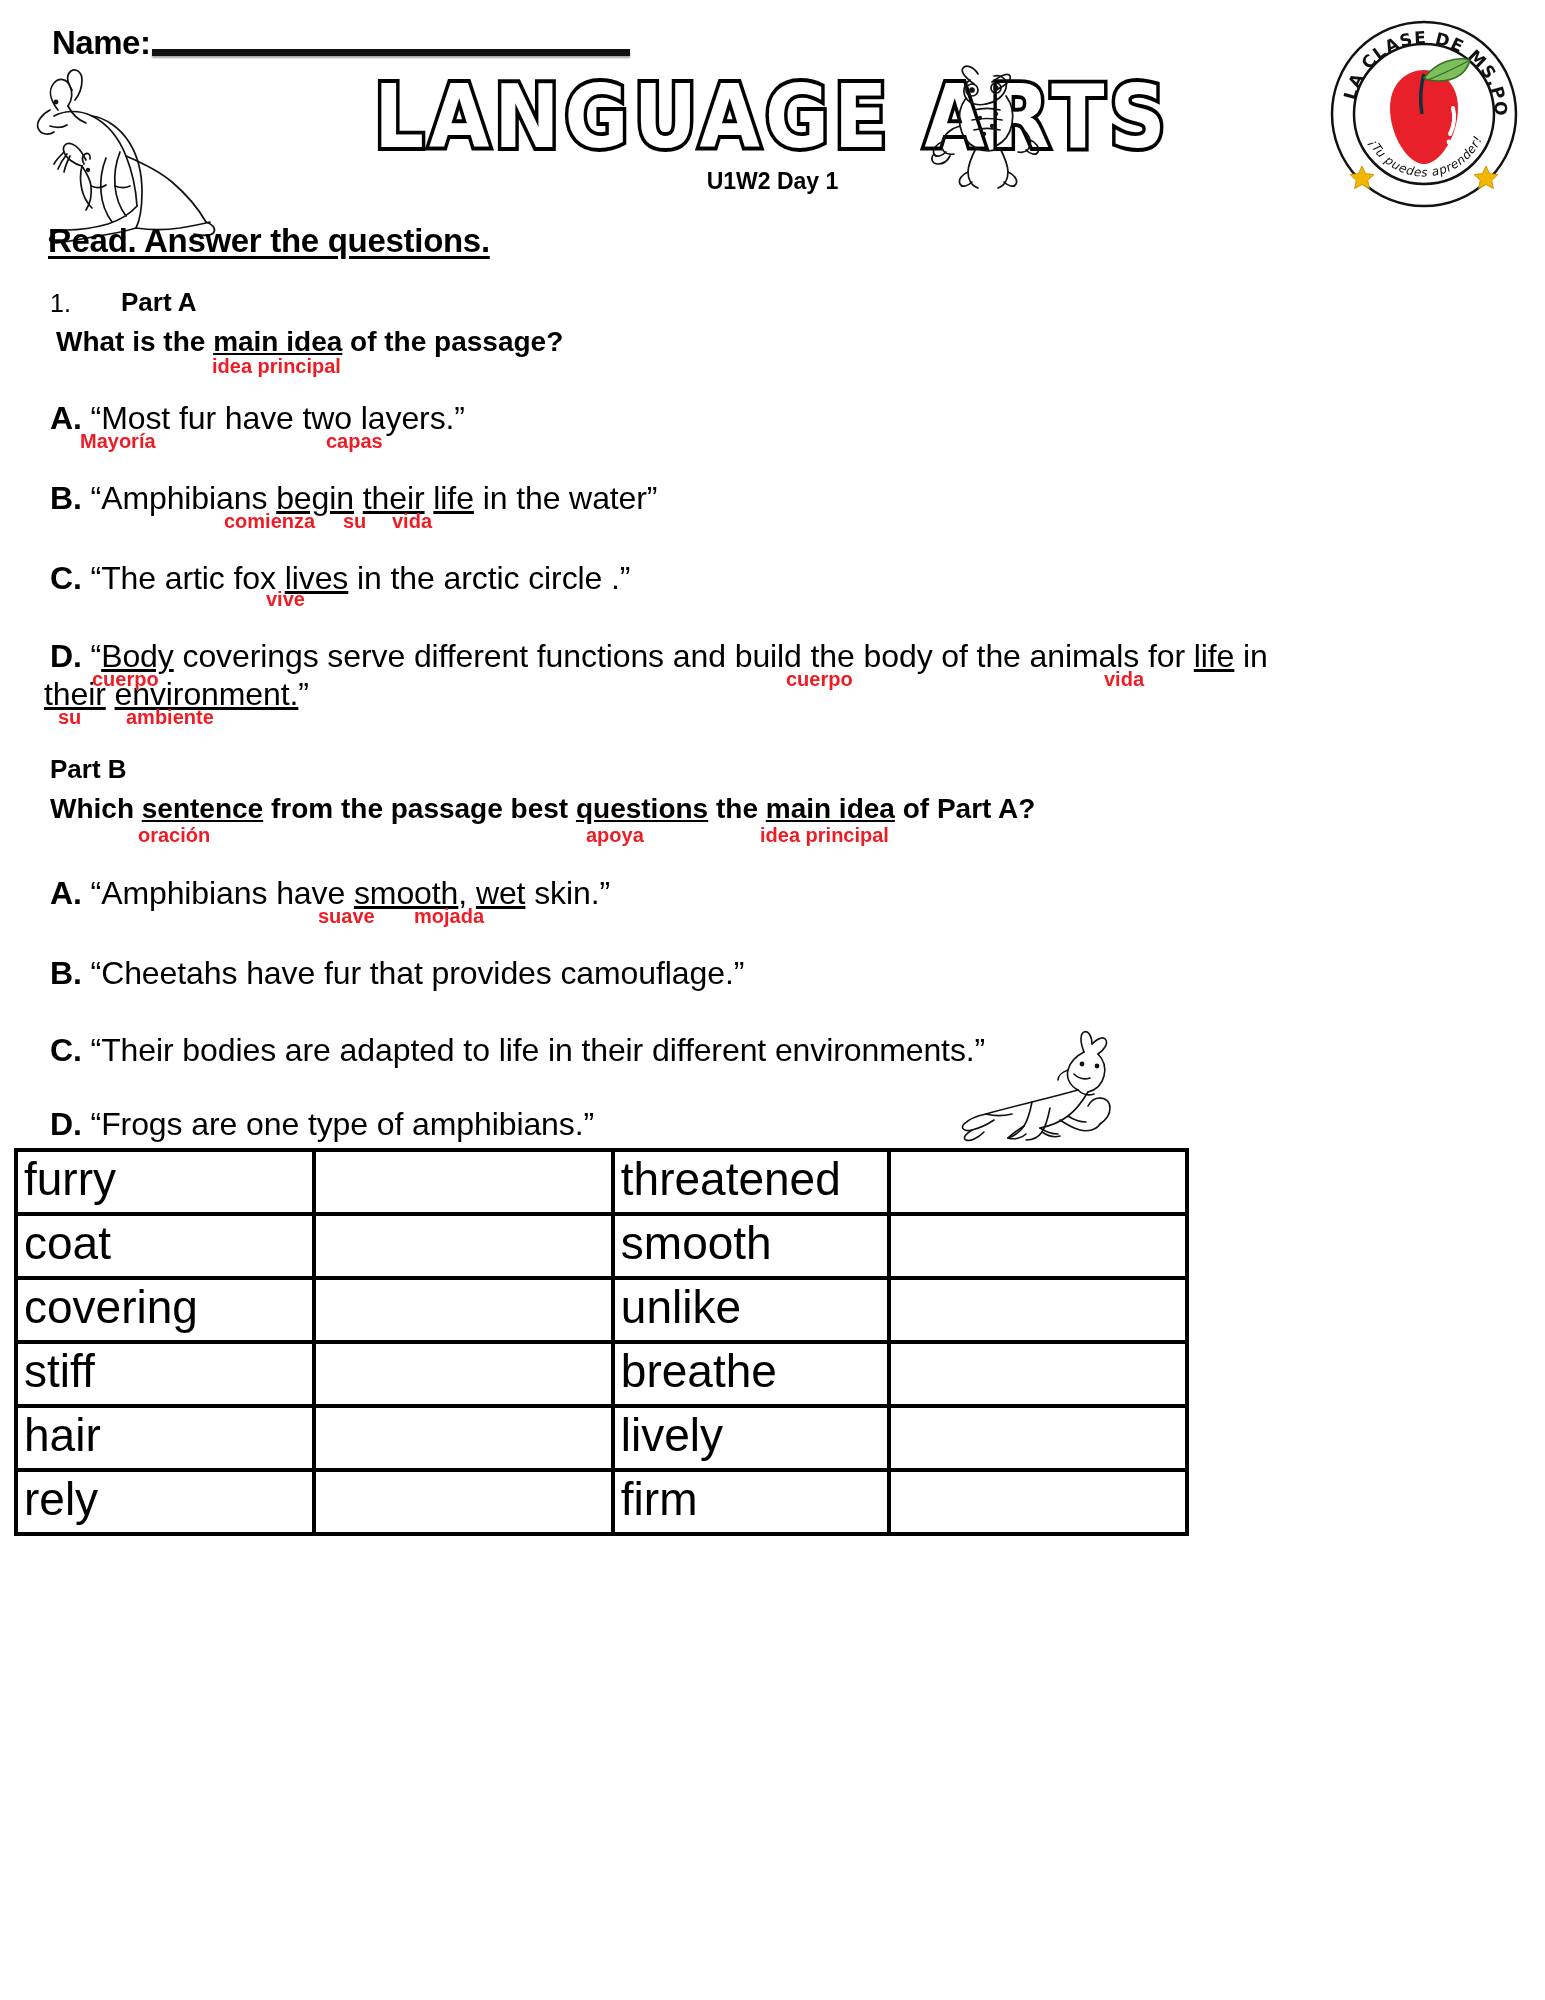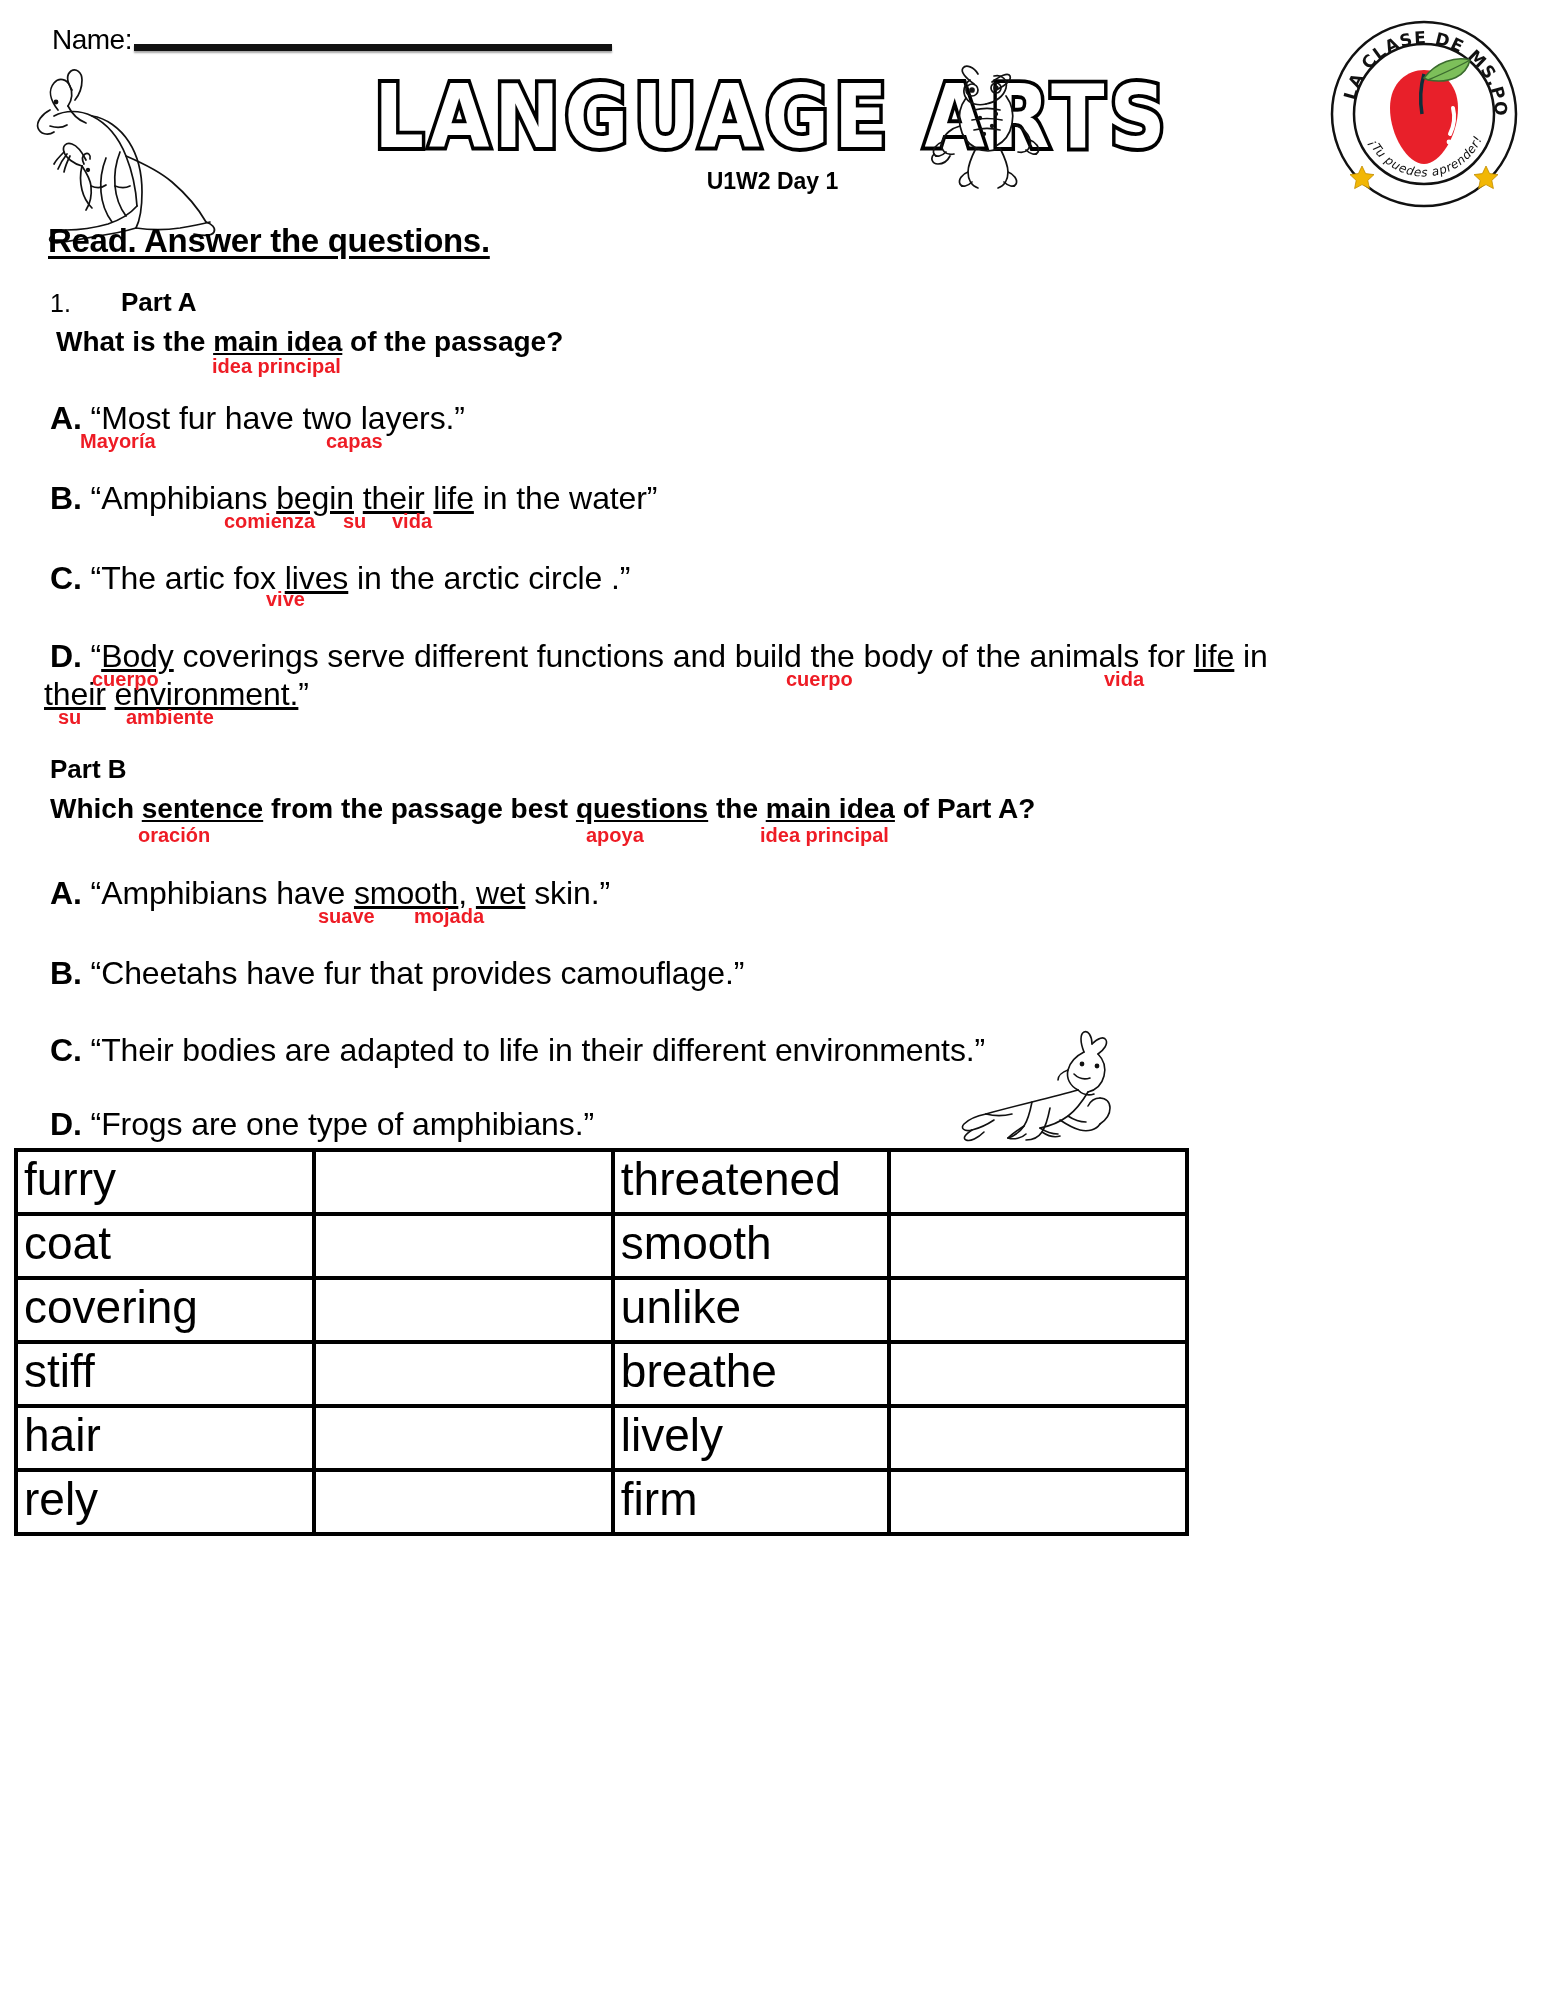--- a/index.html
+++ b/index.html
@@ -14,22 +14,22 @@
   }
 
   
   .name-row {
     position: absolute;
     left: 52px; top: 26px;
     display: flex;
     align-items: flex-end;
   }
   .name-label {
-    font-size: 28px;
-    font-weight: normal;
+    font-size: 33px;
+    font-weight: bold;
     letter-spacing: -0.5px;
     line-height: 1;
   }
   .name-line {
     width: 478px;
     height: 7px;
     background: #111;
     margin-left: 2px;
     margin-bottom: 3px;
     box-shadow: 0 2px 2px rgba(0,0,0,.35);

